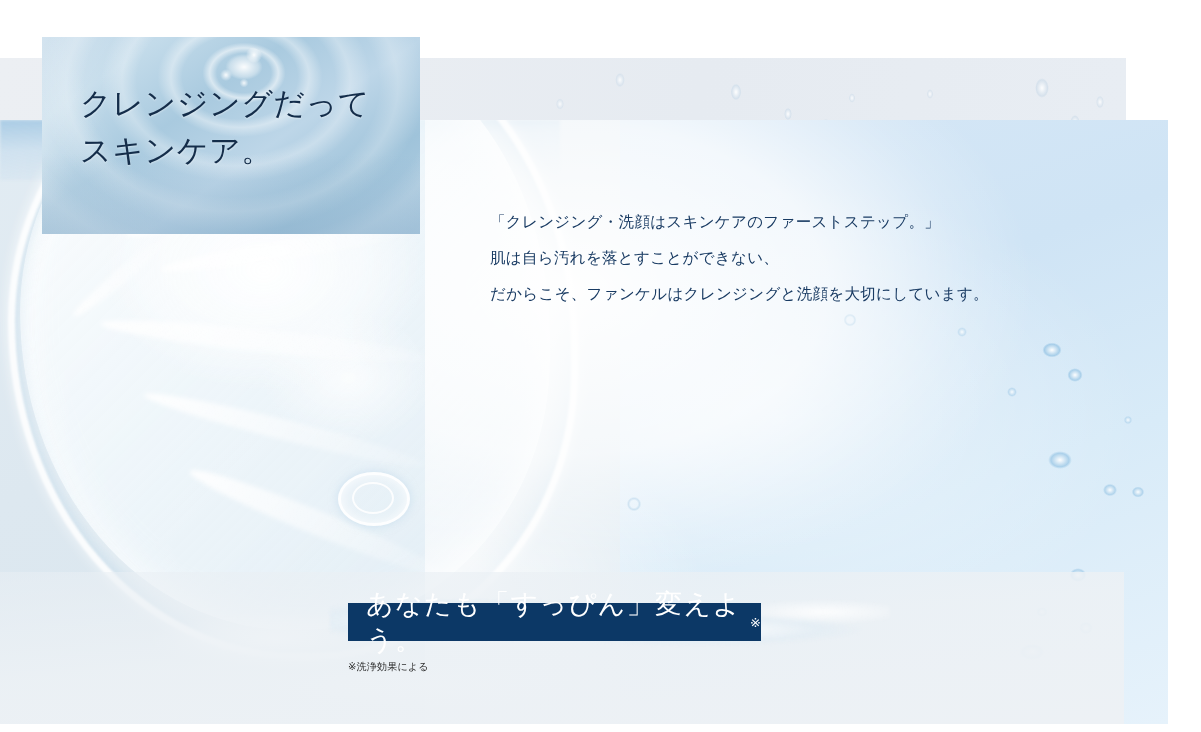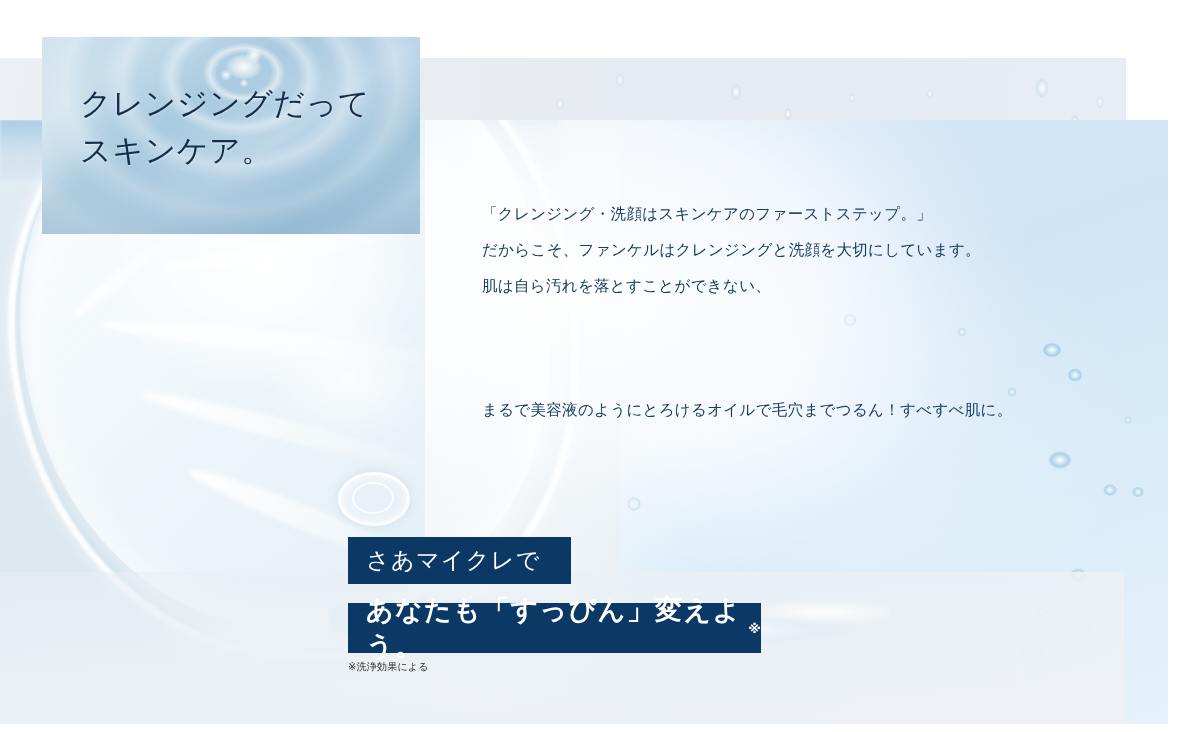--- a/index.html
+++ b/index.html
@@ -267,21 +267,21 @@
     position: absolute;
     left: 474px;
     top: 176px;
     width: 600px;
     z-index: 6;
     color: #193b63;
     font-size: 15.5px;
     line-height: 36px;
     letter-spacing: .3px;
   }
-  .body-copy .para { margin: 8px; }
+  .body-copy .para { margin: 16px; }
   .body-copy .gap { height: 36px; }
   .body-copy .line { white-space: nowrap; }
 
   
   .banner {
     position: absolute;
     background: #0c3866;
     color: #ffffff;
     display: flex;
     align-items: center;
@@ -293,24 +293,23 @@
     top: 525px;
     width: 205px;
     height: 47px;
     padding-left: 18px;
     font-size: 23px;
   }
   .banner-2 {
     left: 348px;
     top: 591px;
     width: 395px;
-    height: 50px;
+    height: 38px;
     padding-left: 18px;
     font-size: 27px;
-    font-weight: bold;
   }
   .banner-2 .sup {
     font-size: 13px;
     vertical-align: super;
     letter-spacing: 0;
   }
   .footnote {
     position: absolute;
     left: 348px;
     top: 648px;
@@ -355,33 +354,27 @@
 
   <div class="hero-photo">
     <div class="hero-photo-dark"></div>
   </div>
   <div class="hero-heading">クレンジングだって
 スキンケア。</div>
 
   <div class="body-copy">
     <div class="para">
       <div class="line">「クレンジング・洗顔はスキンケアのファーストステップ。」</div>
+      <div class="line">肌は自ら汚れを落とすことができない、</div>
       <div class="line">だからこそ、ファンケルはクレンジングと洗顔を大切にしています。</div>
-      <div class="line">肌は自ら汚れを落とすことができない、</div>
     </div>
     <div class="gap"></div>
     <div class="gap"></div>
-    <div class="para">
-      <div class="line">まるで美容液のようにとろけるオイルで毛穴までつるん！すべすべ肌に。</div>
-    </div>
-  </div>
-
-  <div class="banner banner-1">
-    <span>さあマイクレで</span>
-  </div>
+  </div>
+
   <div class="banner banner-2">
     <span>あなたも「すっぴん」変えよう。</span>
       <span class="sup">※</span>
   </div>
 
   <div class="footnote">※洗浄効果による</div>
 
 </div>
 
 </body></html>

